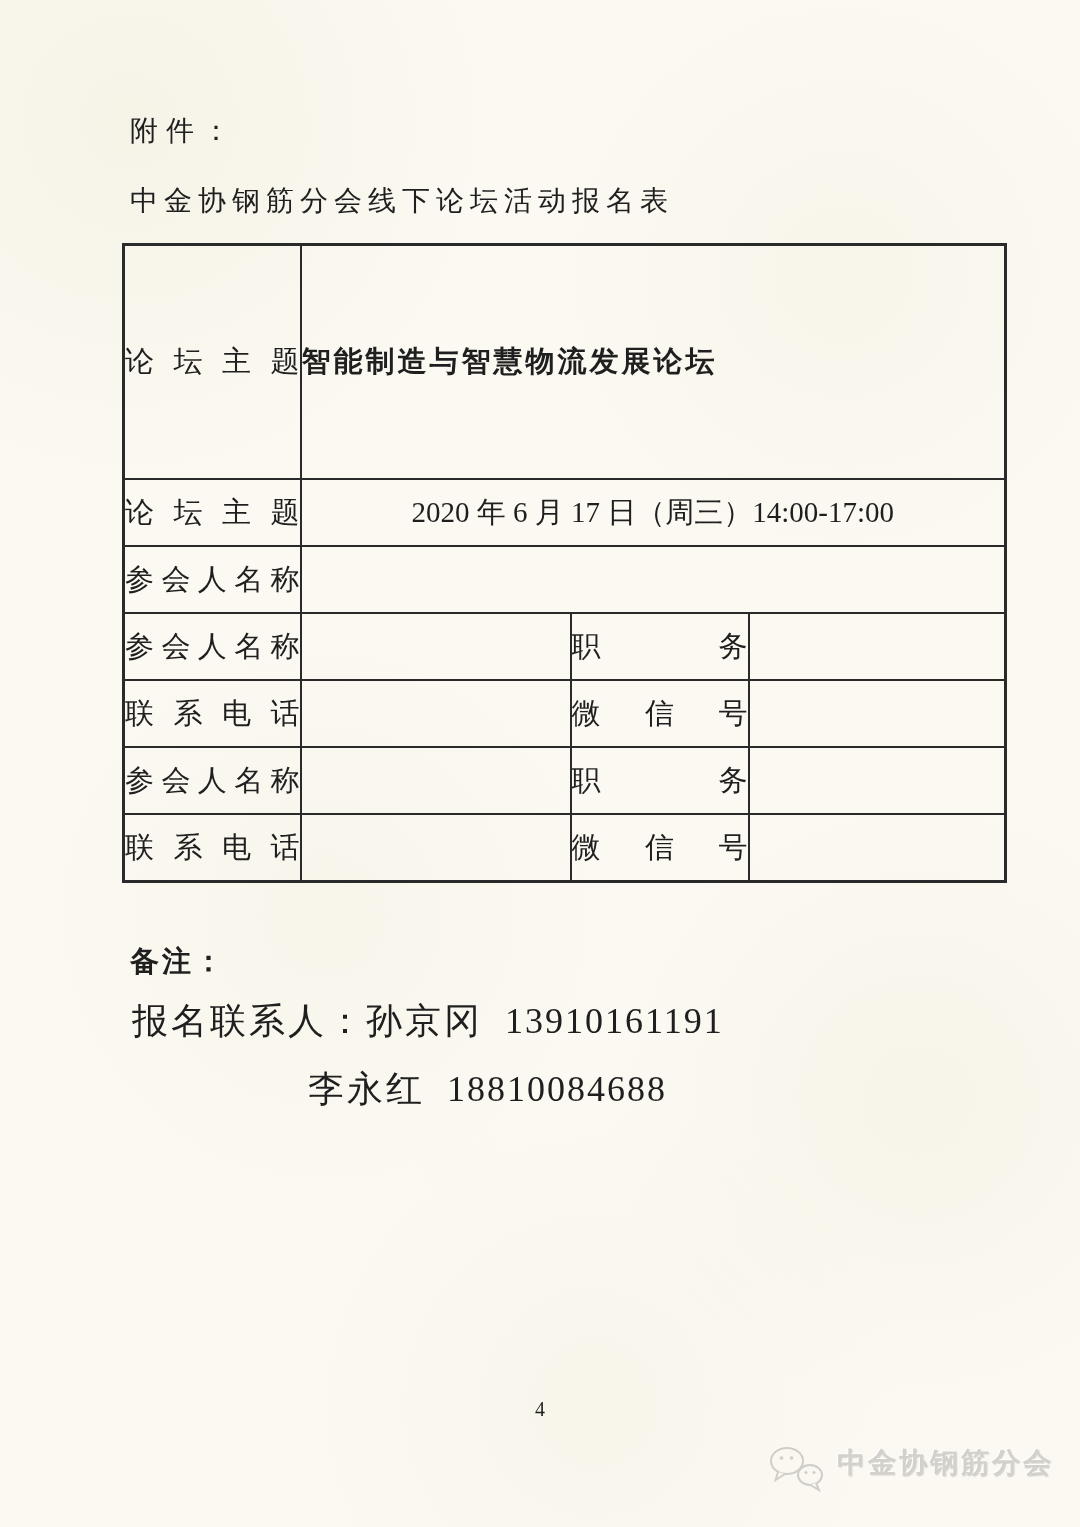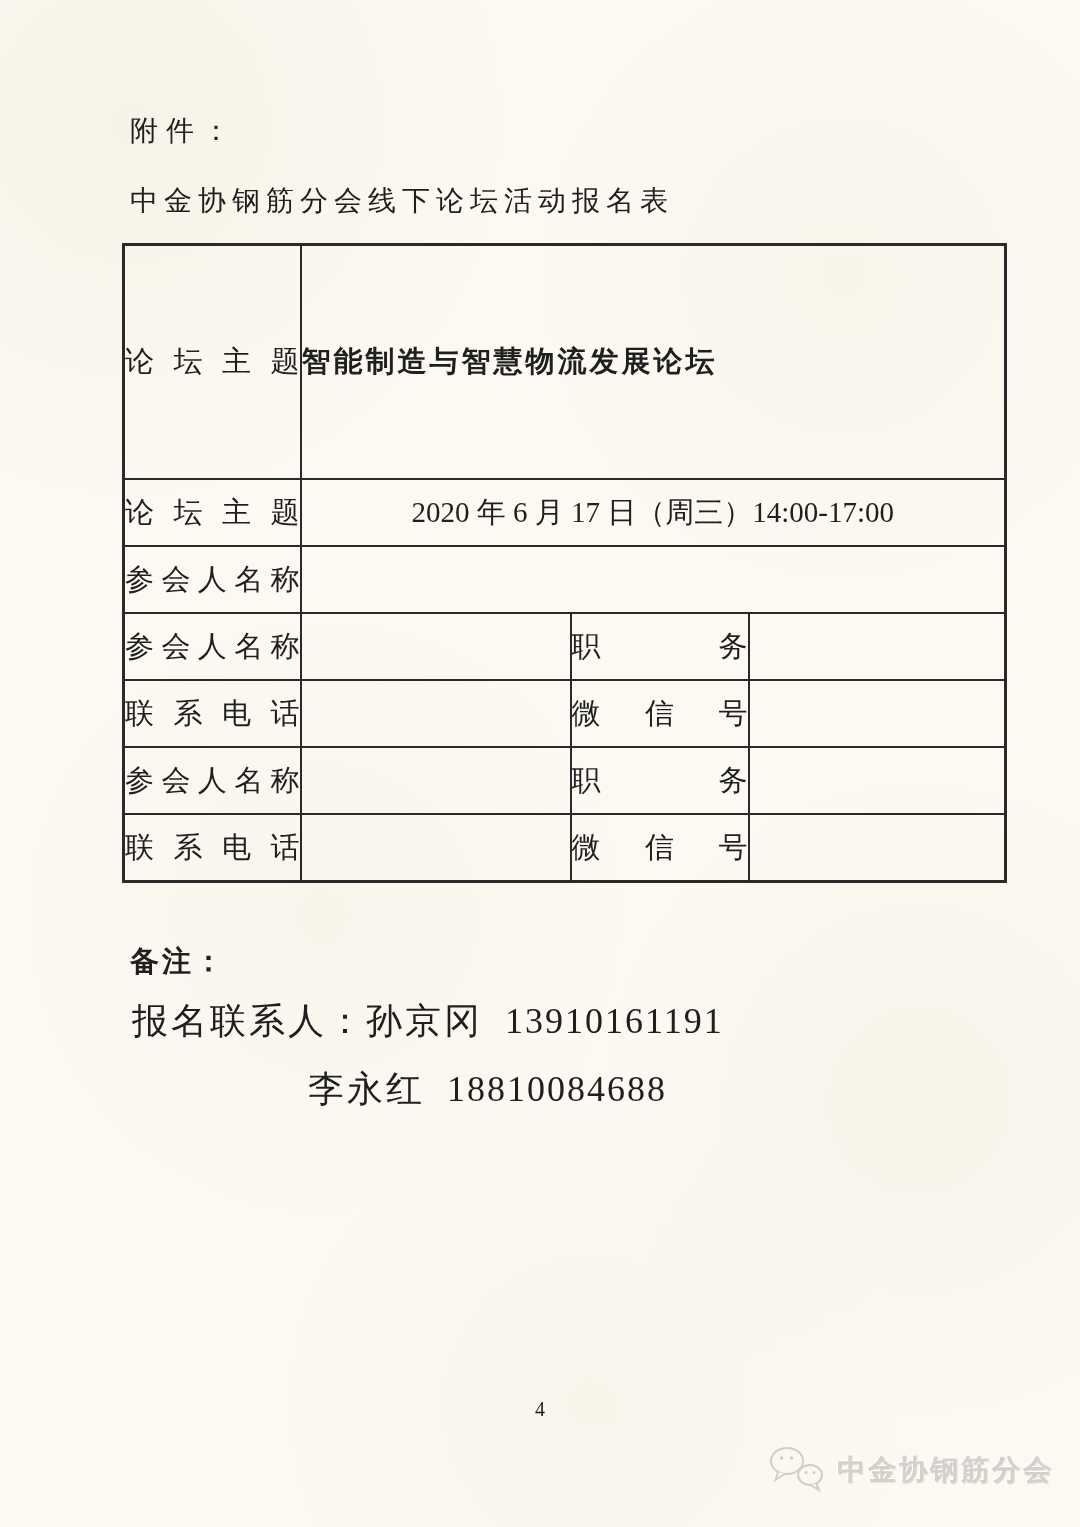--- a/index.html
+++ b/index.html
@@ -68,21 +68,21 @@
   .contact-line-1 { left: 132px; top: 997px; }
   .contact-line-2 { left: 308px; top: 1057px; margin-top: 8px; }
 
   .page-number {
     position: absolute; left: 0; right: 0; top: 1398px;
     text-align: center; font-size: 20px;
   }
 
   .watermark {
     position: absolute; right: 26px; top: 1444px;
-    display: flex; align-items: center; gap: 10px;
+    display: flex; align-items: flex-start; gap: 10px;
     color: #cbcac4;
   }
   .watermark .wm-text {
     font-family: "Liberation Sans", "DejaVu Sans", sans-serif;
     font-size: 28px; font-weight: 700; letter-spacing: 3px;
     color: #d2d1cb;
     text-shadow: -1px -1px 0 rgba(255,255,255,0.95), 1px 1px 1px rgba(170,168,160,0.45);
     white-space: nowrap;
   }
   .watermark svg { display: block; }

